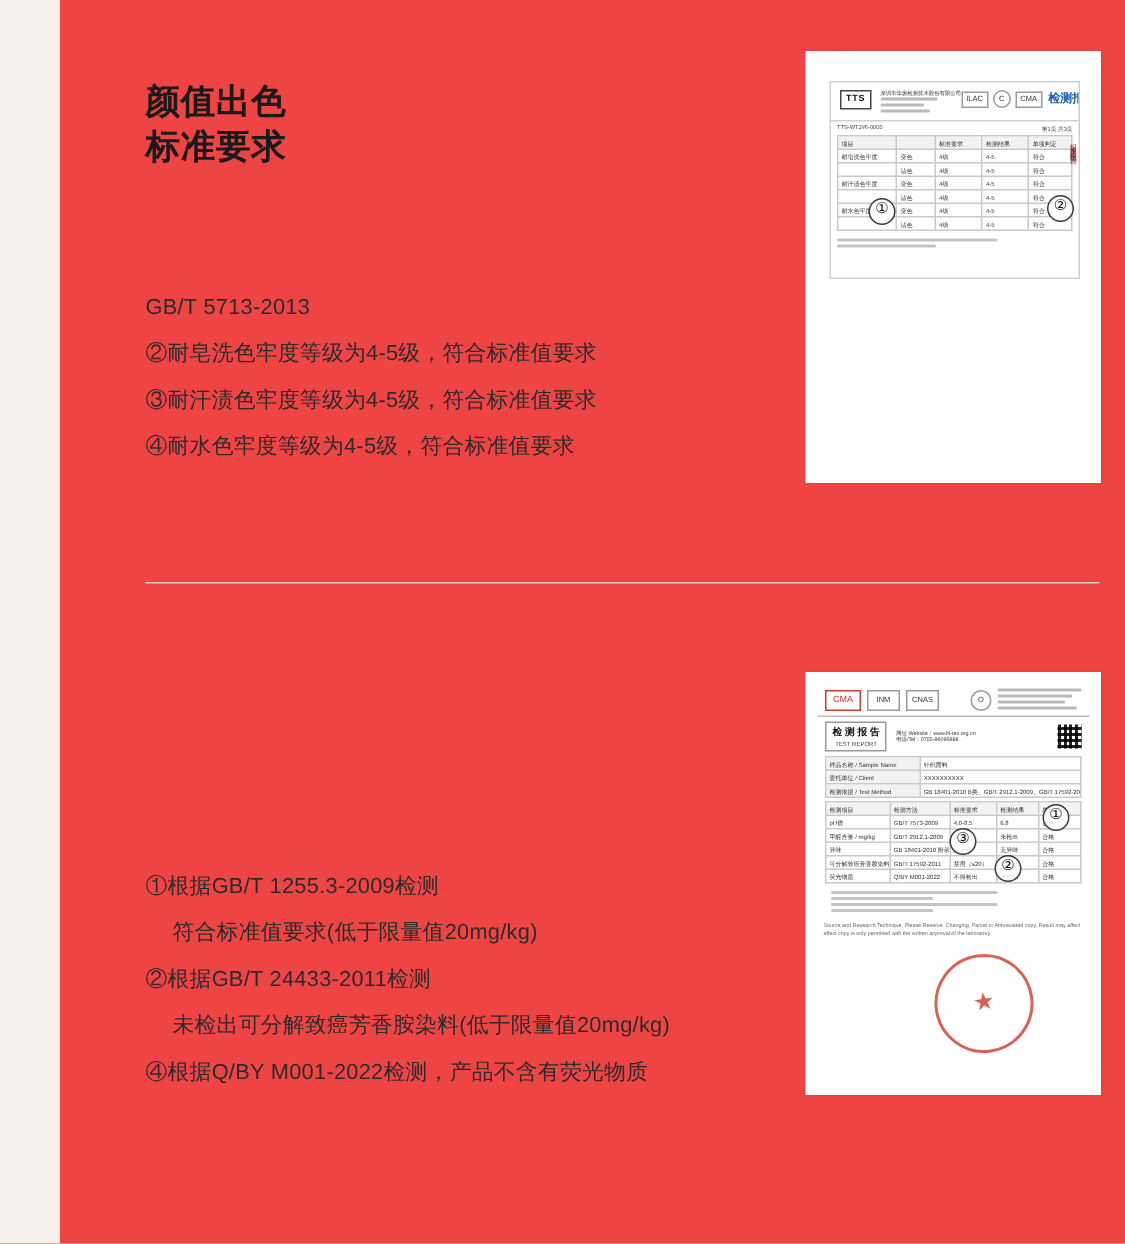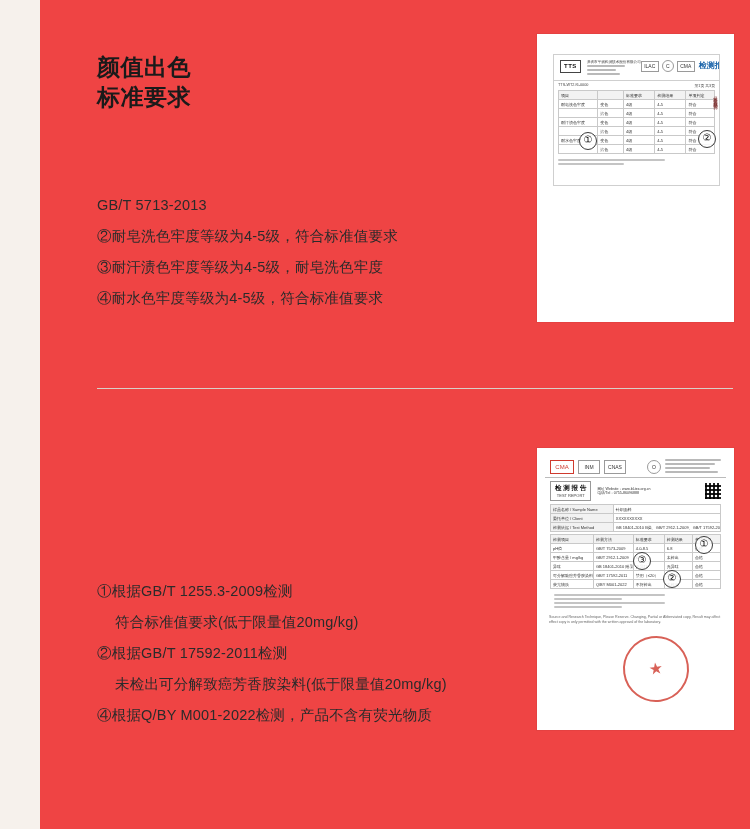--- a/index.html
+++ b/index.html
@@ -196,21 +196,21 @@
   <div class="section">
 
     <div class="sec-head" style="top:52px;">
       <div>颜值出色</div>
       <div>标准要求</div>
     </div>
 
     <div class="bullets" style="top:190px;">
       <div class="li">GB/T 5713-2013</div>
       <div class="li">②耐皂洗色牢度等级为4-5级，符合标准值要求</div>
-      <div class="li">③耐汗渍色牢度等级为4-5级，耐皂洗色牢度</div>
+      <div class="li">③耐汗渍色牢度等级为4-5级，符合标准值要求</div>
       <div class="li">④耐水色牢度等级为4-5级，符合标准值要求</div>
     </div>
 
     <div class="cert" style="left:497px; top:34px; width:197px; height:288px;">
       <div class="cert-inner" style="left:16px; top:20px; width:165px; height:130px;">
 
         <div class="cert-topbar">
           <div class="logo-box">TTS</div>
           <div class="tiny-lines">
             <div style="font-size:3.6px;color:#333;line-height:5px;white-space:nowrap;">深圳市华测检测技术股份有限公司</div>
@@ -301,21 +301,21 @@
   </div>
 
   <div class="section">
 
     <div class="sec-head" style="top:452px;">
     </div>
 
     <div class="bullets" style="top:576px;">
       <div class="li">①根据GB/T 1255.3-2009检测</div>
       <div class="sub">符合标准值要求(低于限量值20mg/kg)</div>
-      <div class="li">②根据GB/T 17592-2011检测</div>
+      <div class="li">②根据GB/T 24433-2011检测</div>
       <div class="sub">未检出可分解致癌芳香胺染料(低于限量值20mg/kg)</div>
       <div class="li">④根据Q/BY M001-2022检测，产品不含有荧光物质</div>
     </div>
 
     <div class="cert" style="left:497px; top:448px; width:197px; height:282px;">
 
       <div class="cert-inner" style="left:8px; top:8px; width:181px; height:266px; border:none;">
 
         <div style="display:flex;align-items:center;gap:4px;padding:3px 5px 2px 5px;">
           <div class="mark" style="width:22px;height:12px;border-color:#cf3a2e;color:#cf3a2e;font-size:6px;">CMA</div>

